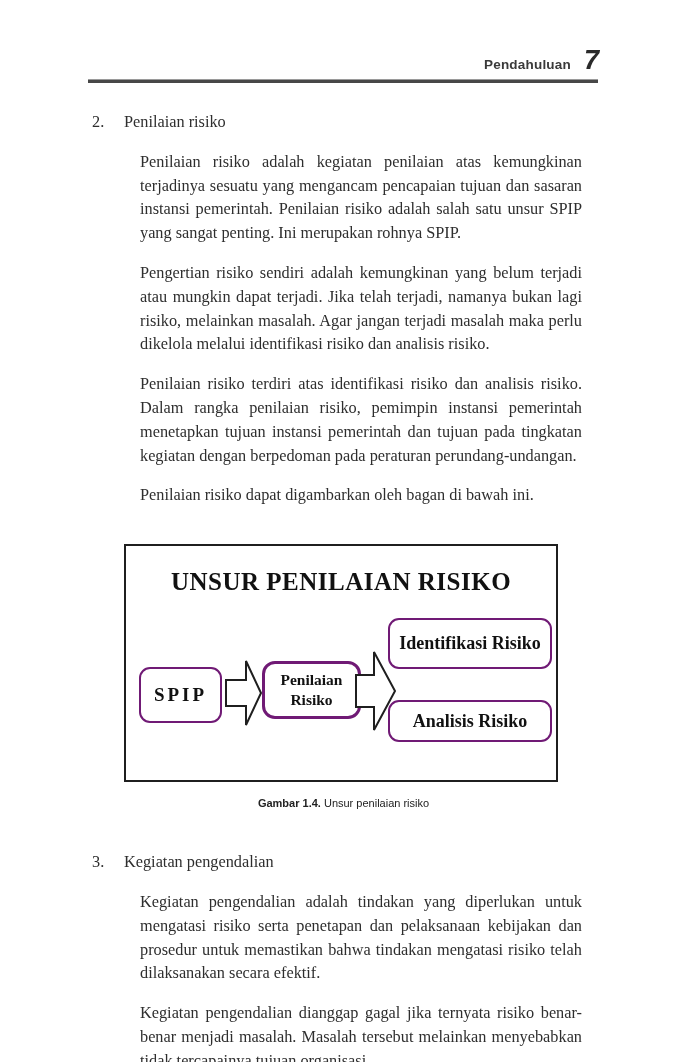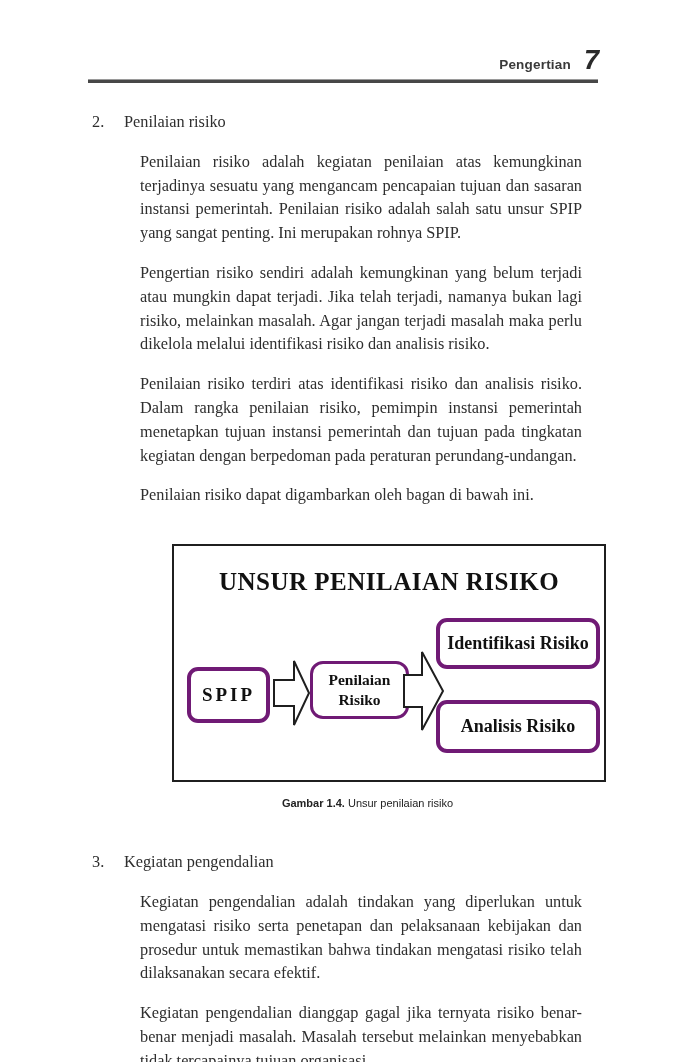--- a/index.html
+++ b/index.html
@@ -70,21 +70,21 @@
   }
   .sec-title {
     margin: 0;
   }
   .para {
     margin: 16px;
     text-align: justify;
   }
 
   
-  .figure { margin-top: 21px; padding-left: 48px; }
+  .figure { margin-top: 21px; }
   .fig-box {
     position: relative;
     margin-left: 124px;
     width: 434px;
     height: 238px;
     border: 2px solid #1f1f1f;
     background: #ffffff;
     box-sizing: border-box;
     font-family: "Liberation Serif", "DejaVu Serif", serif;
   }
@@ -96,21 +96,21 @@
     text-align: center;
     font-weight: bold;
     font-size: 25px;
     letter-spacing: 0.5px;
     color: #111111;
   }
   .node {
     position: absolute;
     box-sizing: border-box;
     background: #ffffff;
-    border: 4px solid #701a75;
+    border: 2px solid #701a75;
     border-radius: 11px;
     display: flex;
     align-items: center;
     justify-content: center;
     text-align: center;
     font-weight: bold;
     color: #111111;
   }
   .node-spip {
     left: 13px; top: 121px;
@@ -127,21 +127,21 @@
     line-height: 1.3;
     padding: 0 14px;
   }
   .node-identifikasi {
     left: 262px; top: 72px;
     width: 164px; height: 51px;
     font-size: 18px;
   }
   .node-analisis {
     left: 262px; top: 154px;
-    width: 164px; height: 53px;
+    width: 164px; height: 42px;
     font-size: 18px;
   }
   .arrow { position: absolute; }
   .arrow-1 { left: 99px; top: 112px; }
   .arrow-2 { left: 229px; top: 103px; }
 
   
   .fig-caption {
     margin-top: 15px;
     text-align: center;
@@ -150,21 +150,21 @@
     color: #222222;
   }
   .cap-label { font-weight: bold; }
 </style>
 </head>
 <body>
 
 <div class="page">
 
   <div class="header-row">
-    <span class="header-section">Pengertian</span>
+    <span class="header-section">Pendahuluan</span>
     <span class="header-page">7</span>
   </div>
   <div class="header-rule"></div>
 
   <div class="section section-2">
     <div class="sec-num">2.</div>
     <div class="sec-body">
       <p class="sec-title">Penilaian risiko</p>
       <p class="para">Penilaian risiko adalah kegiatan penilaian atas kemungkinan terjadinya sesuatu yang mengancam pencapaian tujuan dan sasaran instansi pemerintah. Penilaian risiko adalah salah satu unsur SPIP yang sangat penting. Ini merupakan rohnya SPIP.</p>
       <p class="para">Pengertian risiko sendiri adalah kemungkinan yang belum terjadi atau mungkin dapat terjadi. Jika telah terjadi, namanya bukan lagi risiko, melainkan masalah. Agar jangan terjadi masalah maka perlu dikelola melalui identifikasi risiko dan analisis risiko.</p>

